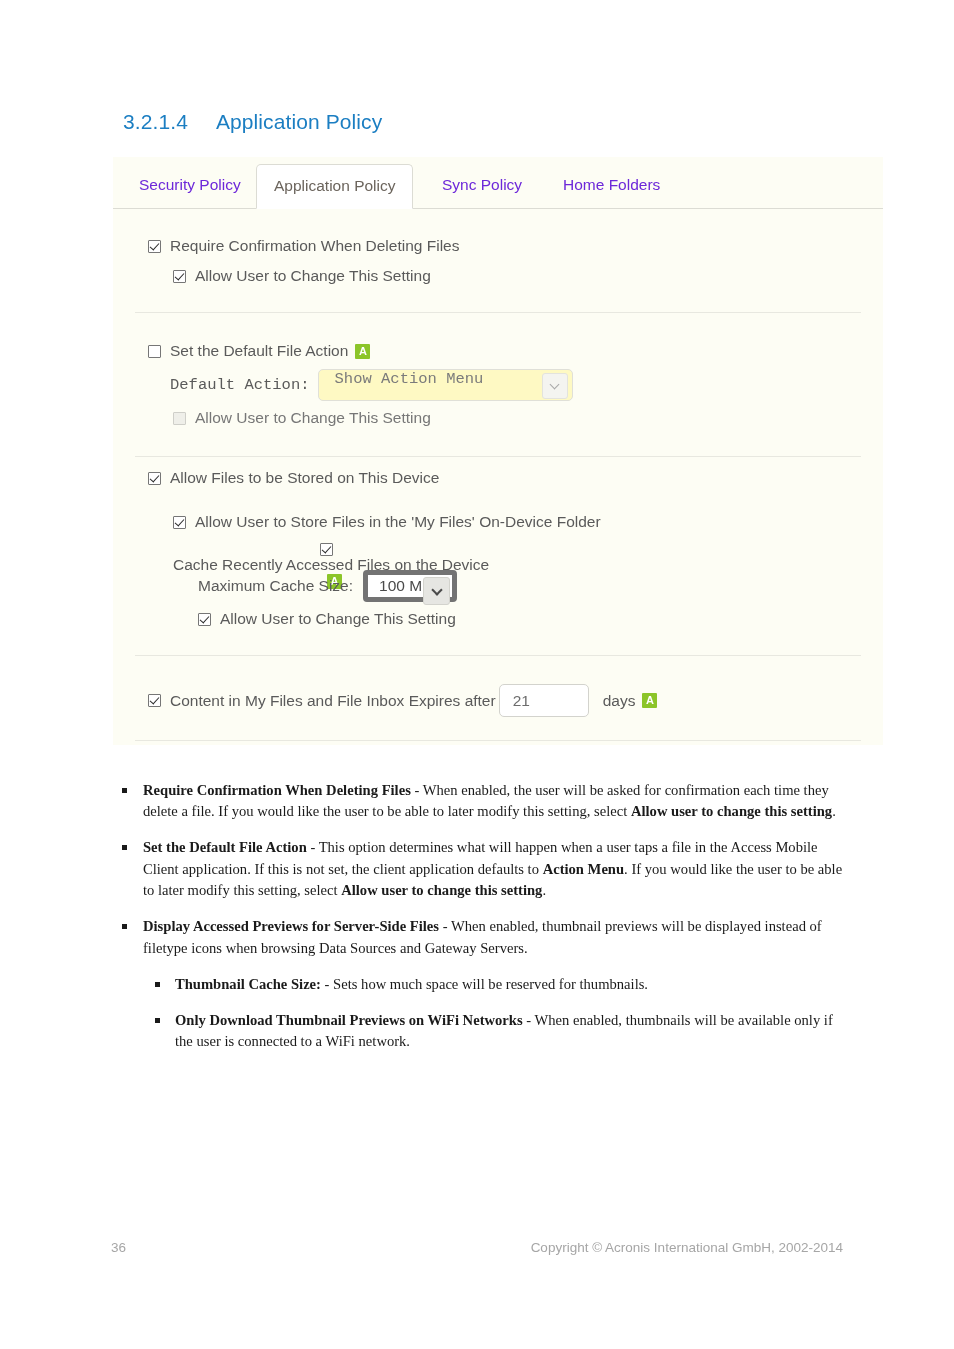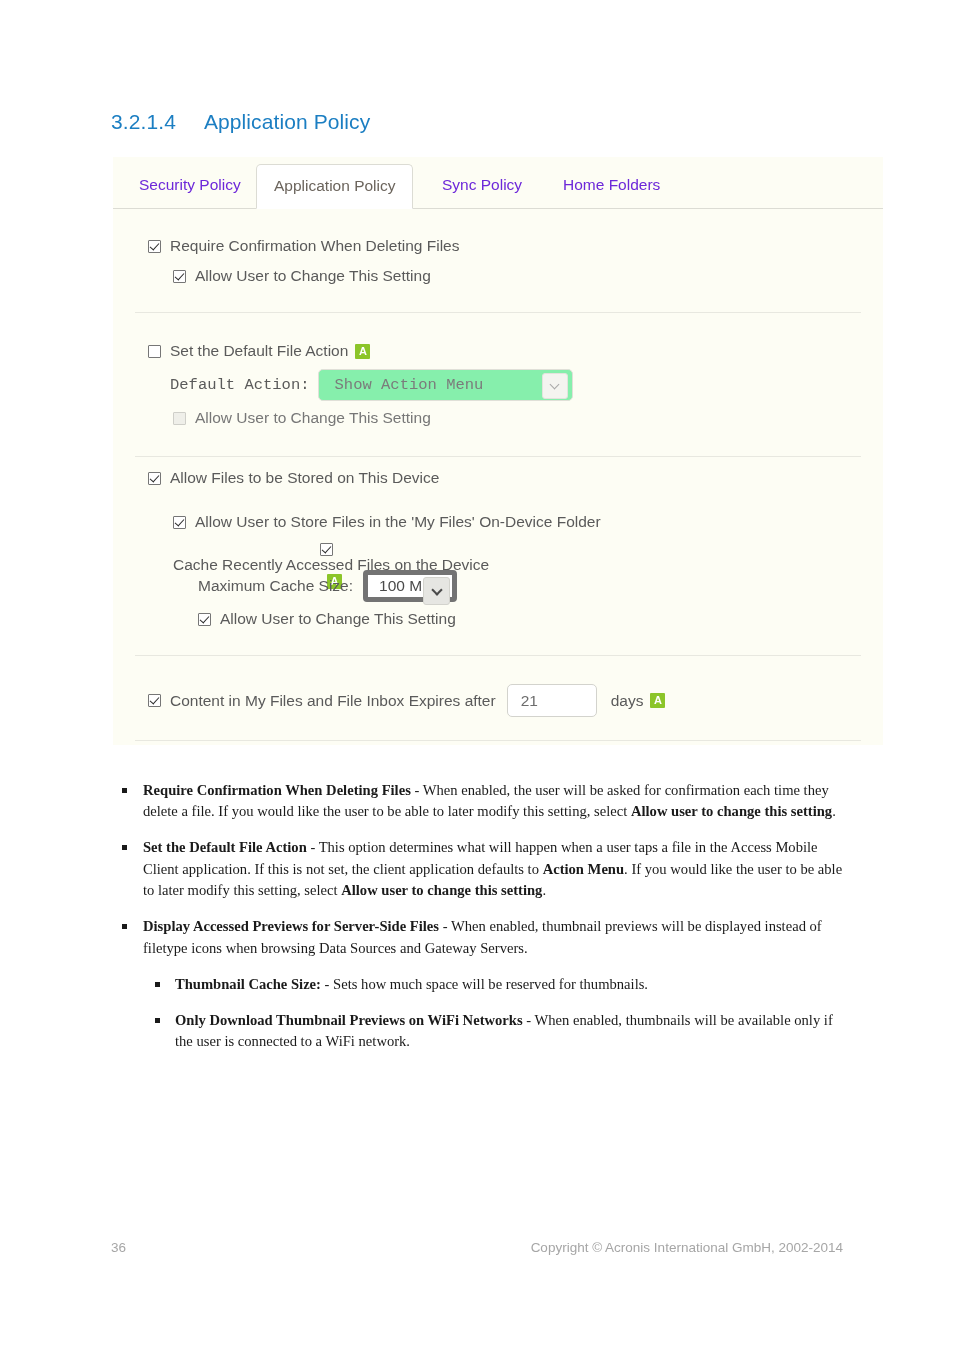--- a/index.html
+++ b/index.html
@@ -26,21 +26,21 @@
   .heading {
     position: absolute;
     left: 111px;
     top: 110px;
     color: #1b7ec2;
     font-size: 21px;
     font-family: "Liberation Sans", sans-serif;
     letter-spacing: 0.1px;
     white-space: nowrap;
   }
-  .heading .num { display: inline-block; }
+  .heading .num { display: inline-block; margin-left: 12px; }
   .heading .title { display: inline-block; margin-left: 28px; }
 
   
   .panel {
     position: absolute;
     left: 113px;
     top: 157px;
     width: 770px;
     height: 588px;
     background: #fdfdf4;
@@ -136,26 +136,25 @@
     margin-left: 7px;
     border-radius: 1px;
     font-family: "Liberation Sans", sans-serif;
     flex: 0 0 auto;
   }
 
   
   .select-disabled {
     width: 255px;
     height: 32px;
-    background: #86efac;
+    background: #fef9c3;
     border: 1px solid #e0e0d8;
     border-radius: 5px;
     box-sizing: border-box;
     display: flex;
-    align-items: center;
     position: relative;
     margin-left: 8px;
   }
   .select-disabled .sv {
     font-size: 15.5px;
     color: #7b7b7b;
     padding-left: 16px;
   }
   .select-disabled .arrowbox {
     position: absolute;
@@ -216,21 +215,21 @@
   
   .txtinput {
     width: 90px;
     height: 33px;
     background: #ffffff;
     border: 1px solid #d3d3cd;
     border-radius: 5px;
     box-sizing: border-box;
     display: flex;
     align-items: center;
-    margin: 0 14px 0 11px;
+    margin: 0 14px 0 3px;
   }
   .txtinput .tv {
     font-size: 15.5px;
     color: #6d6d6d;
     padding-left: 13px;
   }
 
   
   .bullets {
     position: absolute;

